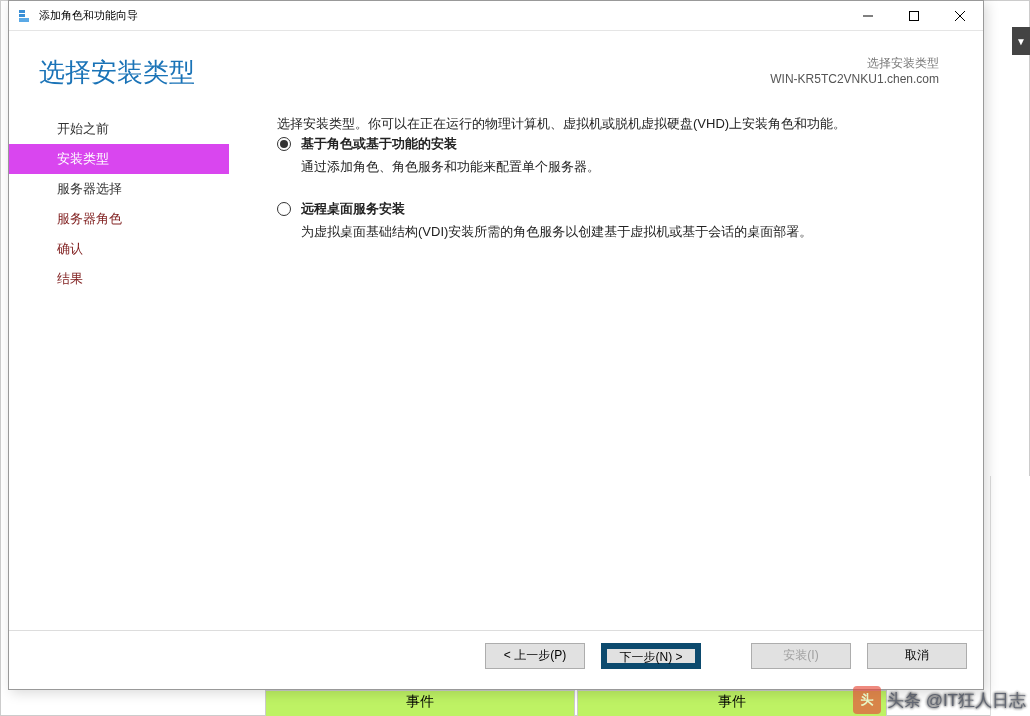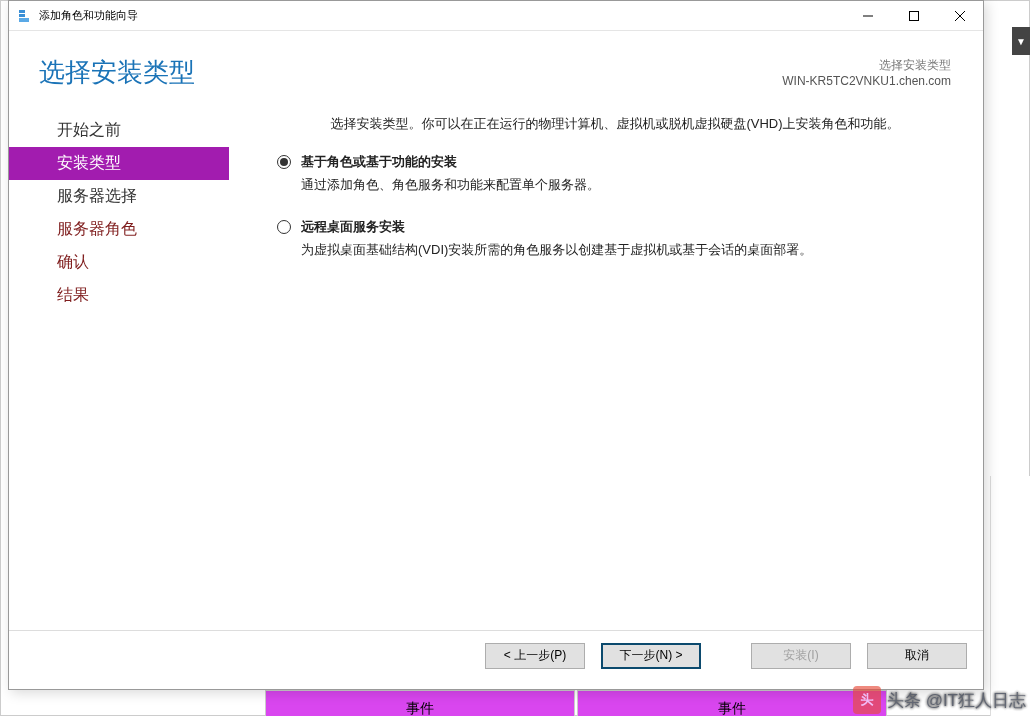--- a/index.html
+++ b/index.html
@@ -2,54 +2,54 @@
 <html><head>
 <meta charset="utf-8">
 <style>
 * { margin: 0; padding: 0; box-sizing: border-box; font-family: "Microsoft YaHei", "Segoe UI", sans-serif; }
 body { background: #f0f0f0; width: 1030px; height: 716px; position: relative; overflow: hidden; }
 
 .bg-window { position: absolute; left: 0; top: 0; width: 1030px; height: 716px; background: #fff; border: 1px solid #ccc; }
 .bg-dropdown { position: absolute; right: 0; top: 27px; width: 18px; height: 28px; background: #444; color: #fff; display: flex; align-items: center; justify-content: center; font-size: 10px; }
 .bg-right-pane { position: absolute; right: 0; top: 476px; width: 40px; height: 240px; background: #fff; border-left: 1px solid #ddd; }
 .bg-tabs { position: absolute; left: 265px; bottom: 0; width: 700px; height: 26px; display: flex; }
-.bg-tab { width: 310px; border: 1px solid #ccc; border-bottom: none; text-align: center; font-size: 14px; padding-top: 9px; margin-right: 2px; background: #d946ef; }
+.bg-tab { width: 310px; border: 1px solid #ccc; border-bottom: none; text-align: center; font-size: 14px; padding-top: 2px; margin-right: 2px; background: #bef264; }
 
 .wizard { position: absolute; left: 8px; top: 0; width: 976px; height: 690px; background: #fff; border: 1px solid #999; box-shadow: 3px 3px 12px rgba(0,0,0,0.15); }
 
 .titlebar { height: 30px; display: flex; align-items: center; border-bottom: 1px solid #e5e5e5; }
 .titlebar-icon { width: 16px; height: 16px; margin: 0 6px 0 8px; }
 .titlebar-icon svg { width: 16px; height: 16px; display: block; }
 .titlebar-text { font-size: 11px; flex: 1; }
 .sysbuttons { display: flex; }
 .sysbtn { width: 46px; height: 30px; display: flex; align-items: center; justify-content: center; cursor: pointer; }
 .sysbtn svg { width: 10px; height: 10px; }
 
-.header { padding: 24px 32px 16px 30px; display: flex; justify-content: space-between; align-items: center; }
+.header { padding: 24px 44px 16px 30px; display: flex; justify-content: space-between; align-items: flex-start; }
 .page-title { font-size: 26px; font-weight: 300; color: #1a73b7; }
 .target { text-align: right; font-size: 12px; color: #555; }
 .target-label { color: #777; }
 
 .body { display: flex; height: 524px; }
 .sidebar { width: 220px; padding-top: 8px; }
-.side-item { padding: 6px 0 6px 48px; font-size: 16px; color: #333; cursor: pointer; }
-.side-item.selected { background: #a21caf; color: #fff; }
+.side-item { padding: 6px 0 6px 48px; font-size: 13px; color: #333; cursor: pointer; }
+.side-item.selected { background: #d946ef; color: #fff; }
 .side-item.disabled { color: #7f1d1d; cursor: default; }
 
 .content { flex: 1; padding: 8px 30px 0 48px; font-size: 13px; color: #222; }
-.intro { margin-bottom: 18px; line-height: 1.6; text-align: center; }
+.intro { line-height: 1.6; }
 .option { display: flex; align-items: flex-start; margin-bottom: 22px; }
 .radio { width: 14px; height: 14px; border: 1px solid #333; border-radius: 50%; margin: 2px 10px 0 0; flex-shrink: 0; position: relative; cursor: pointer; }
 .radio.checked::after { content: ""; position: absolute; left: 2px; top: 2px; width: 8px; height: 8px; background: #333; border-radius: 50%; }
 .opt-title { font-weight: bold; margin-bottom: 4px; }
 .opt-desc { line-height: 1.6; }
 
 .footer { height: 50px; border-top: 1px solid #ddd; display: flex; justify-content: flex-end; align-items: center; padding-right: 16px; gap: 16px; }
 .btn { min-width: 100px; height: 26px; border: 1px solid #adadad; background: #e1e1e1; font-size: 12px; padding: 0 12px; cursor: pointer; }
-.btn.default { border: 2px solid #0c4a6e; }
+.btn.default { border: 6px solid #0c4a6e; }
 .btn.disabled { color: #a0a0a0; cursor: default; }
 .btn-gap { width: 18px; }
 
 .watermark { position: absolute; right: 4px; bottom: 2px; display: flex; align-items: center; gap: 6px; opacity: 0.65; }
 .wm-logo { width: 28px; height: 28px; background: #e74c3c; border-radius: 4px; color: #fff; display: flex; align-items: center; justify-content: center; font-size: 13px; font-weight: bold; }
 .wm-text { font-size: 17px; color: #0f172a; text-shadow: 0 0 3px #000, 0 0 3px #000; font-weight: 500; }
 </style>
 </head>
 <body>
 

